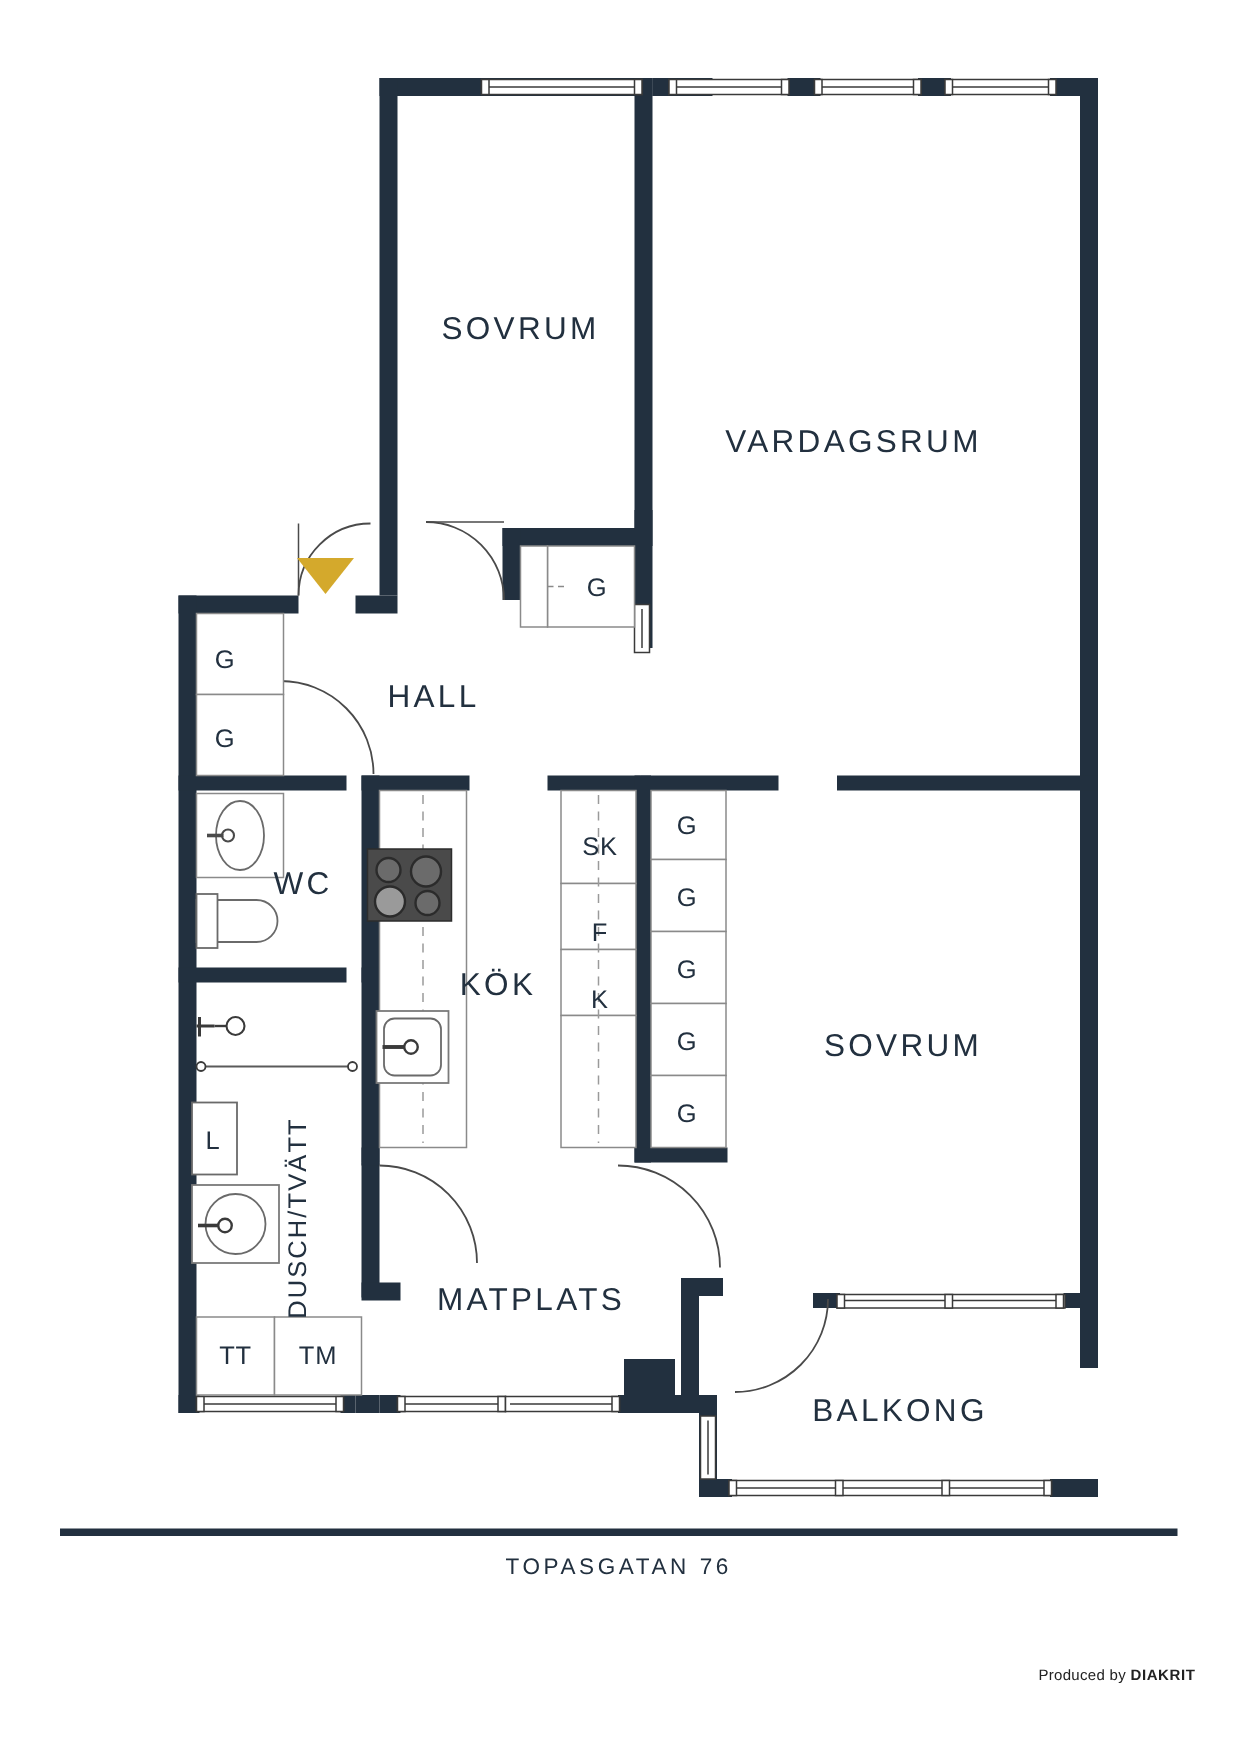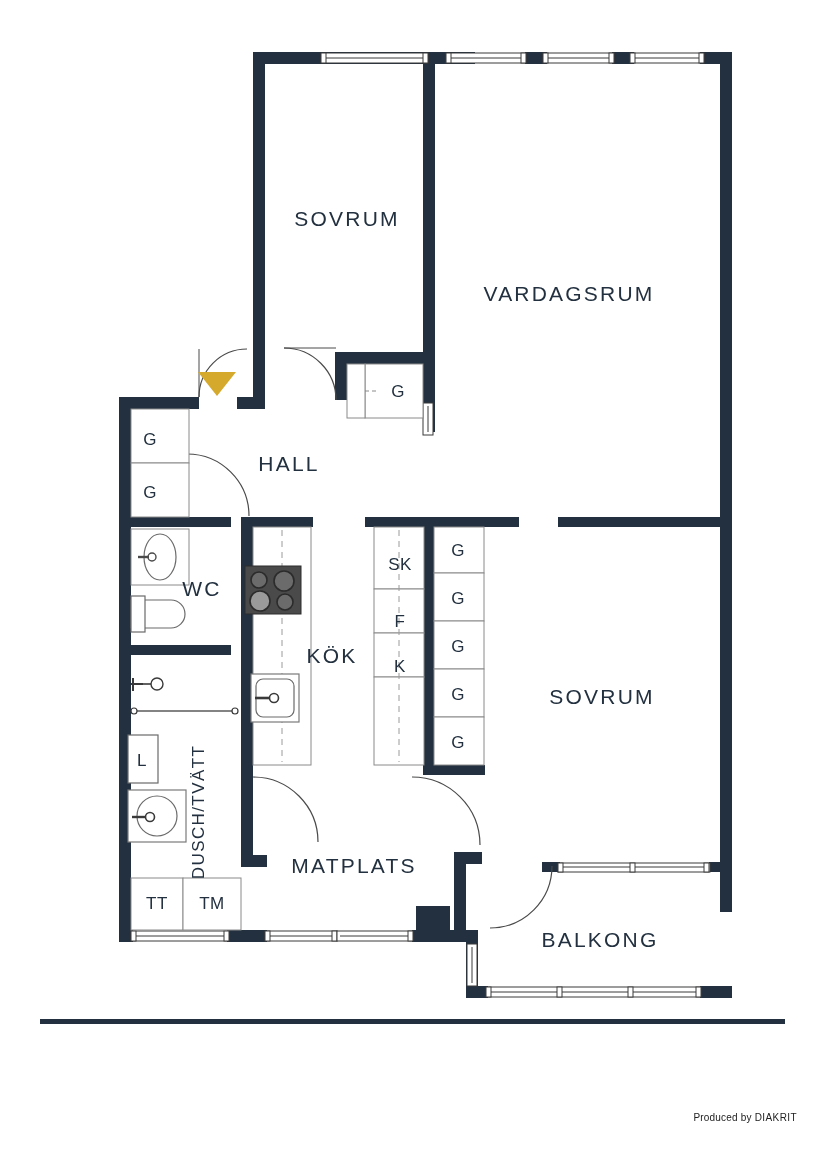--- a/index.html
+++ b/index.html
@@ -70,21 +70,21 @@
   }
   #produced {
     position: absolute;
     right: 28px;
     top: 102px;
     font-family: "Liberation Sans", sans-serif;
     font-size: 10px;
     color: #222;
     letter-spacing: 0.2px;
   }
-  #produced b { font-weight: normal; letter-spacing: 0.4px; }
+  #produced b { font-weight: bold; letter-spacing: 0.4px; }
 </style>
 </head>
 <body>
 
 <div id="plan-wrap">
 <svg id="plan-svg" width="825" height="1010" viewBox="0 0 825 1010">
 
   <defs>
     
   </defs>
@@ -359,14 +359,15 @@
     <text class="cab-label" x="130" y="766" text-anchor="middle">L</text>
     <text class="cab-label" x="145" y="909" text-anchor="middle">TT</text>
     <text class="cab-label" x="200" y="909" text-anchor="middle">TM</text>
   </g>
 
 </svg>
 </div>
 
 <div id="footer">
   <div id="rule"></div>
+  <div id="address">TOPASGATAN 76</div>
   <div id="produced"><span>Produced by </span><b>DIAKRIT</b></div>
 </div>
 
 </body></html>

